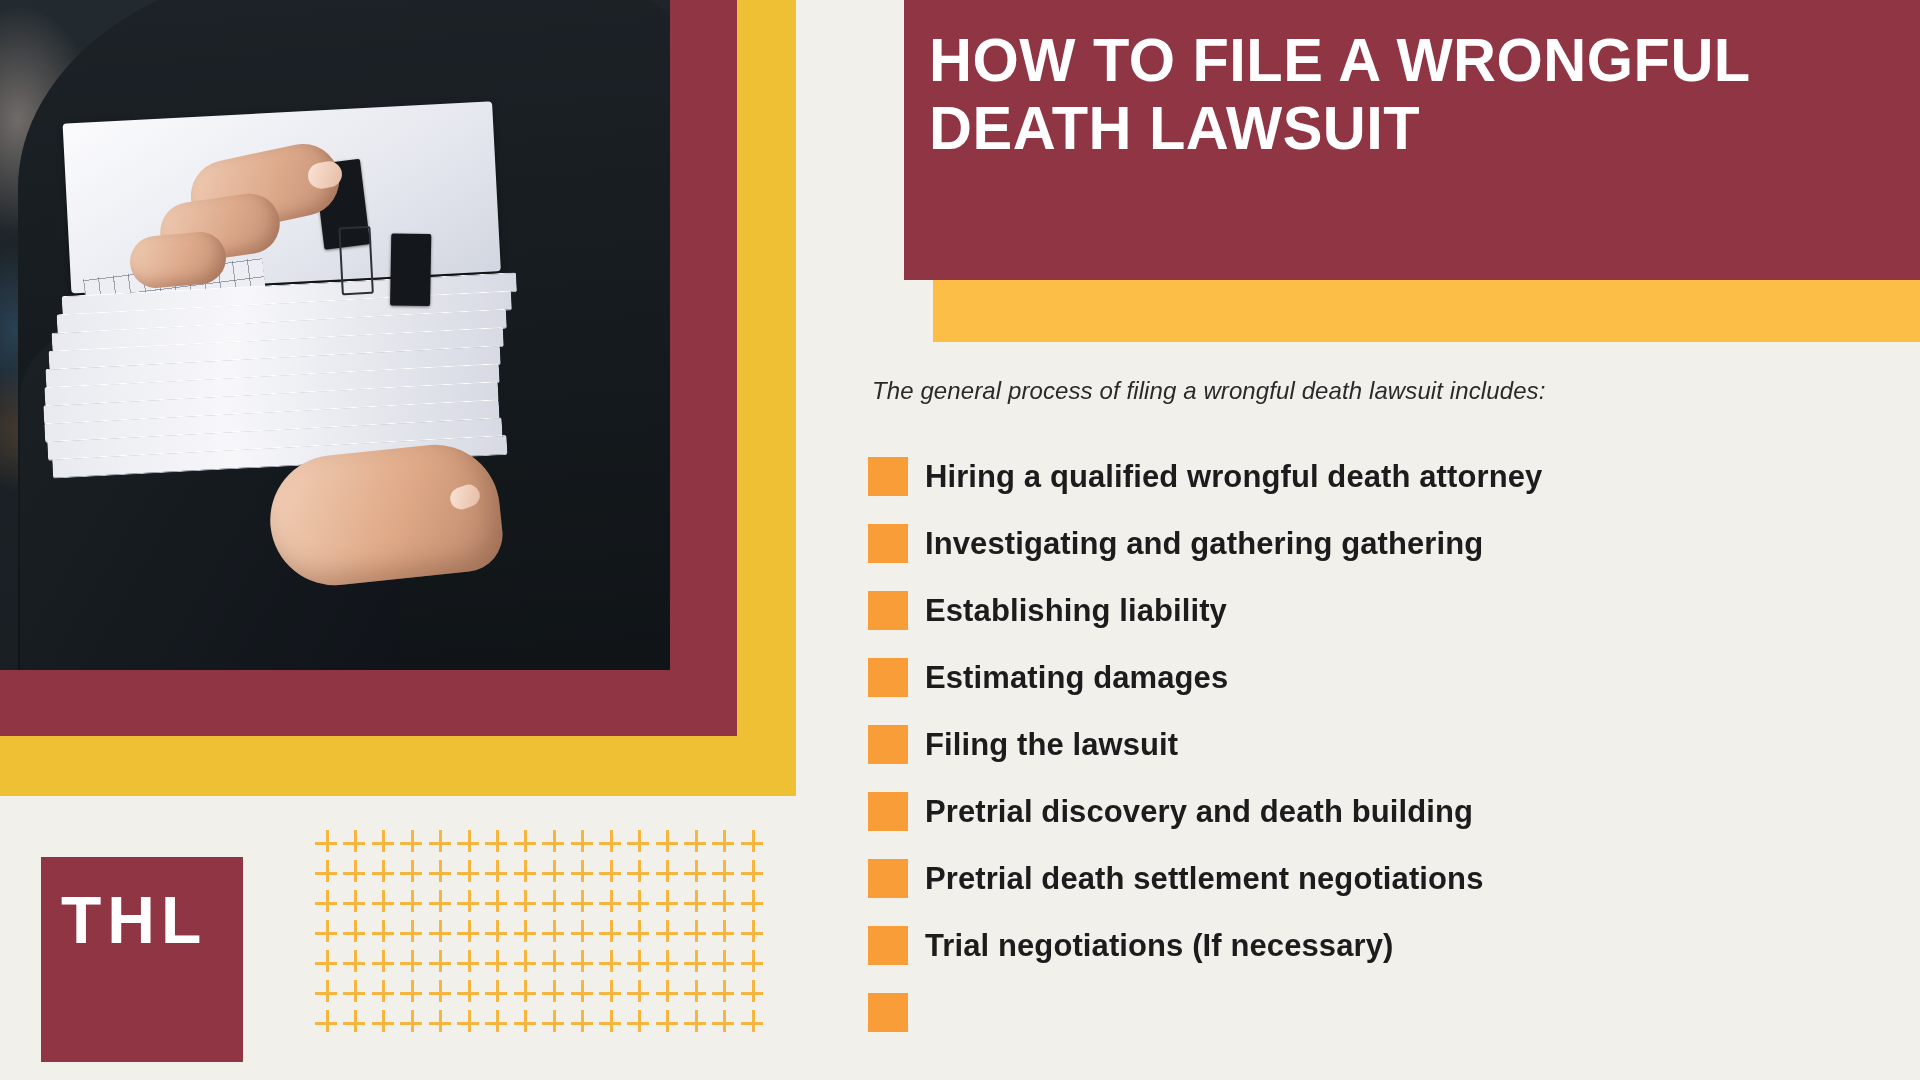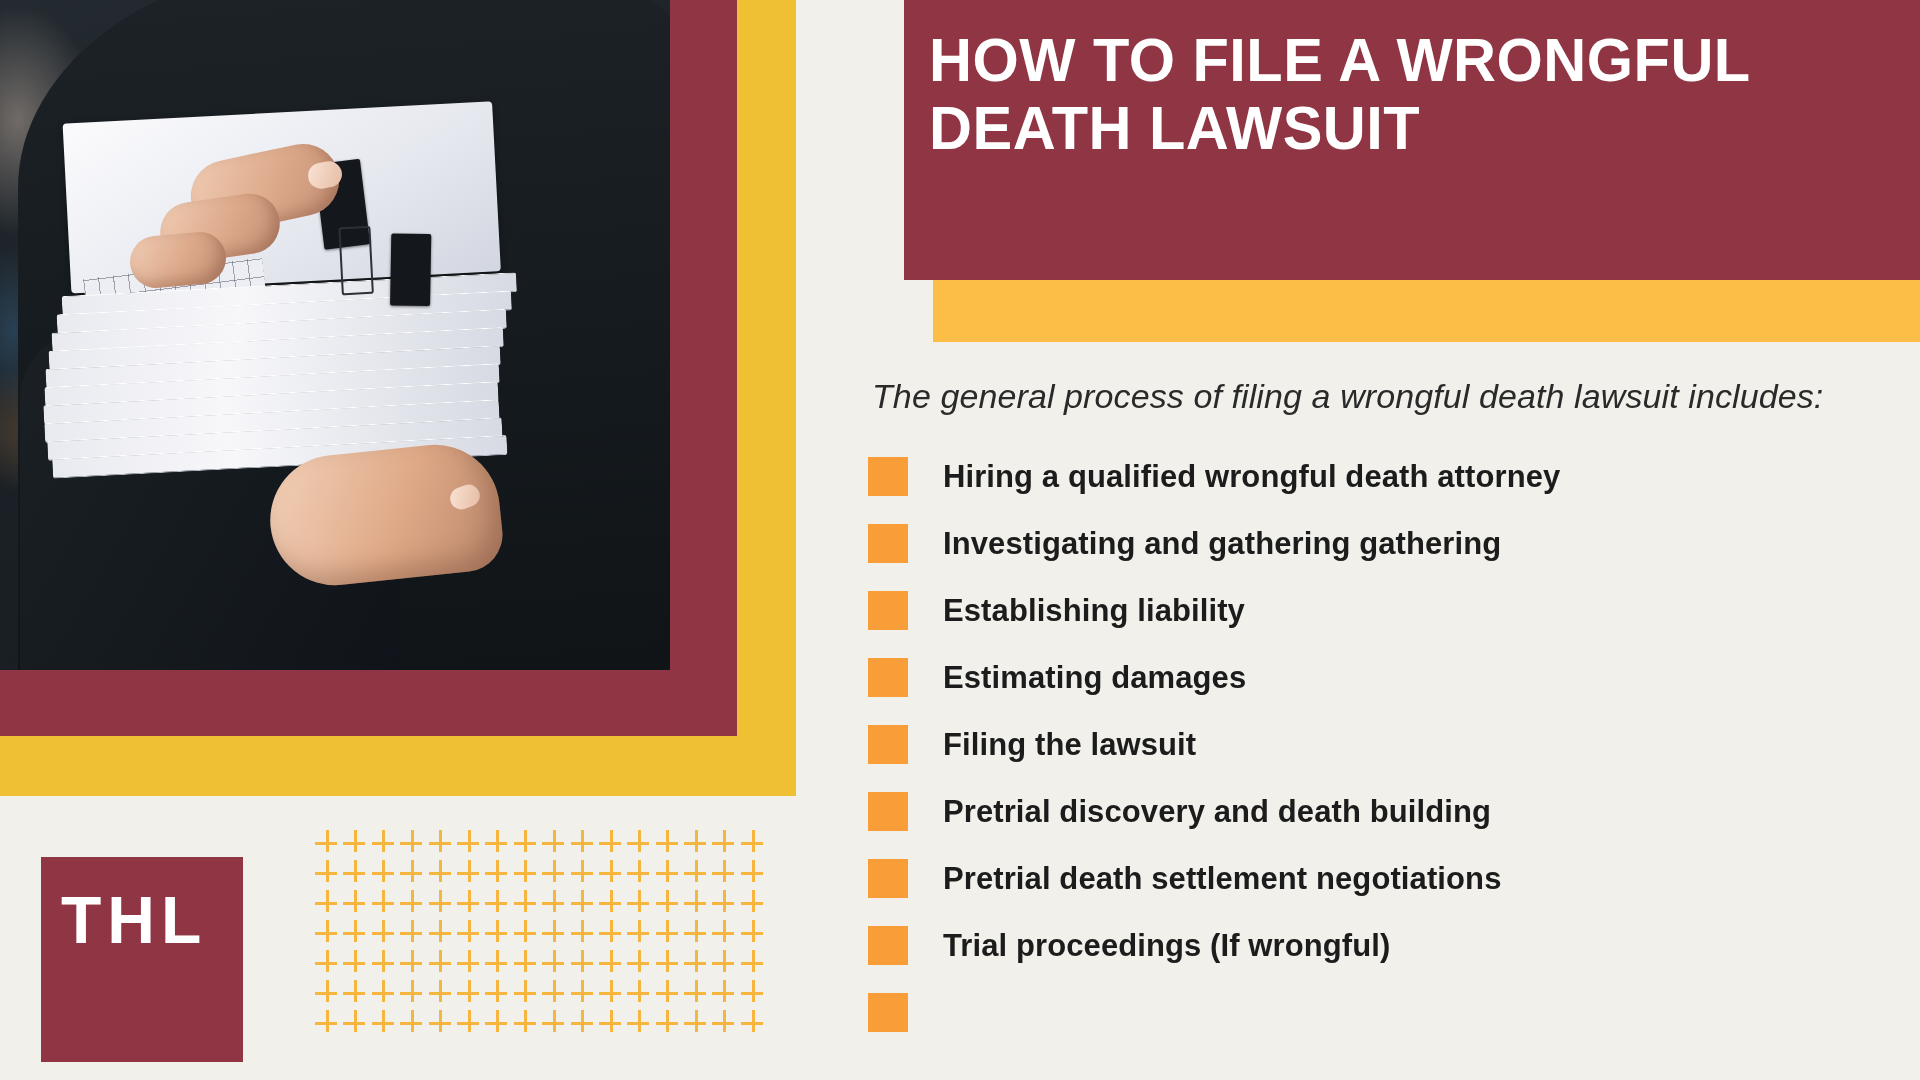--- a/index.html
+++ b/index.html
@@ -240,21 +240,21 @@
     width: 987px;
     height: 62px;
     background: #fdbe47;
   }
 
   
   .subtitle {
     position: absolute;
     left: 872px;
     top: 377px;
-    font-size: 34px;
+    font-size: 24px;
     font-style: italic;
     color: #2a2a2a;
     font-family: "Liberation Sans", sans-serif;
     letter-spacing: 0.1px;
     white-space: nowrap;
   }
   .step-list {
     position: absolute;
     left: 868px;
     top: 443px;
@@ -265,21 +265,21 @@
     align-items: center;
     height: 67px;
   }
   .step-marker {
     width: 40px;
     height: 39px;
     background: #f89d38;
     flex: none;
   }
   .step-label {
-    margin-left: 35px;
+    margin-left: 17px;
     font-size: 31px;
     font-weight: 700;
     color: #1c1c1c;
     font-family: "Liberation Sans", sans-serif;
     white-space: nowrap;
     letter-spacing: 0.1px;
   }
 </style>
 </head>
 <body>
@@ -487,20 +487,20 @@
       <div class="step-item">
         <div class="step-marker"></div>
         <div class="step-label">Pretrial discovery and death building</div>
       </div>
       <div class="step-item">
         <div class="step-marker"></div>
         <div class="step-label">Pretrial death settlement negotiations</div>
       </div>
       <div class="step-item">
         <div class="step-marker"></div>
-        <div class="step-label">Trial proceedings (If wrongful)</div>
+        <div class="step-label">Trial negotiations (If necessary)</div>
       </div>
       <div class="step-item">
         <div class="step-marker"></div>
       </div>
     </div>
 
 </div>
 
 </body></html>

